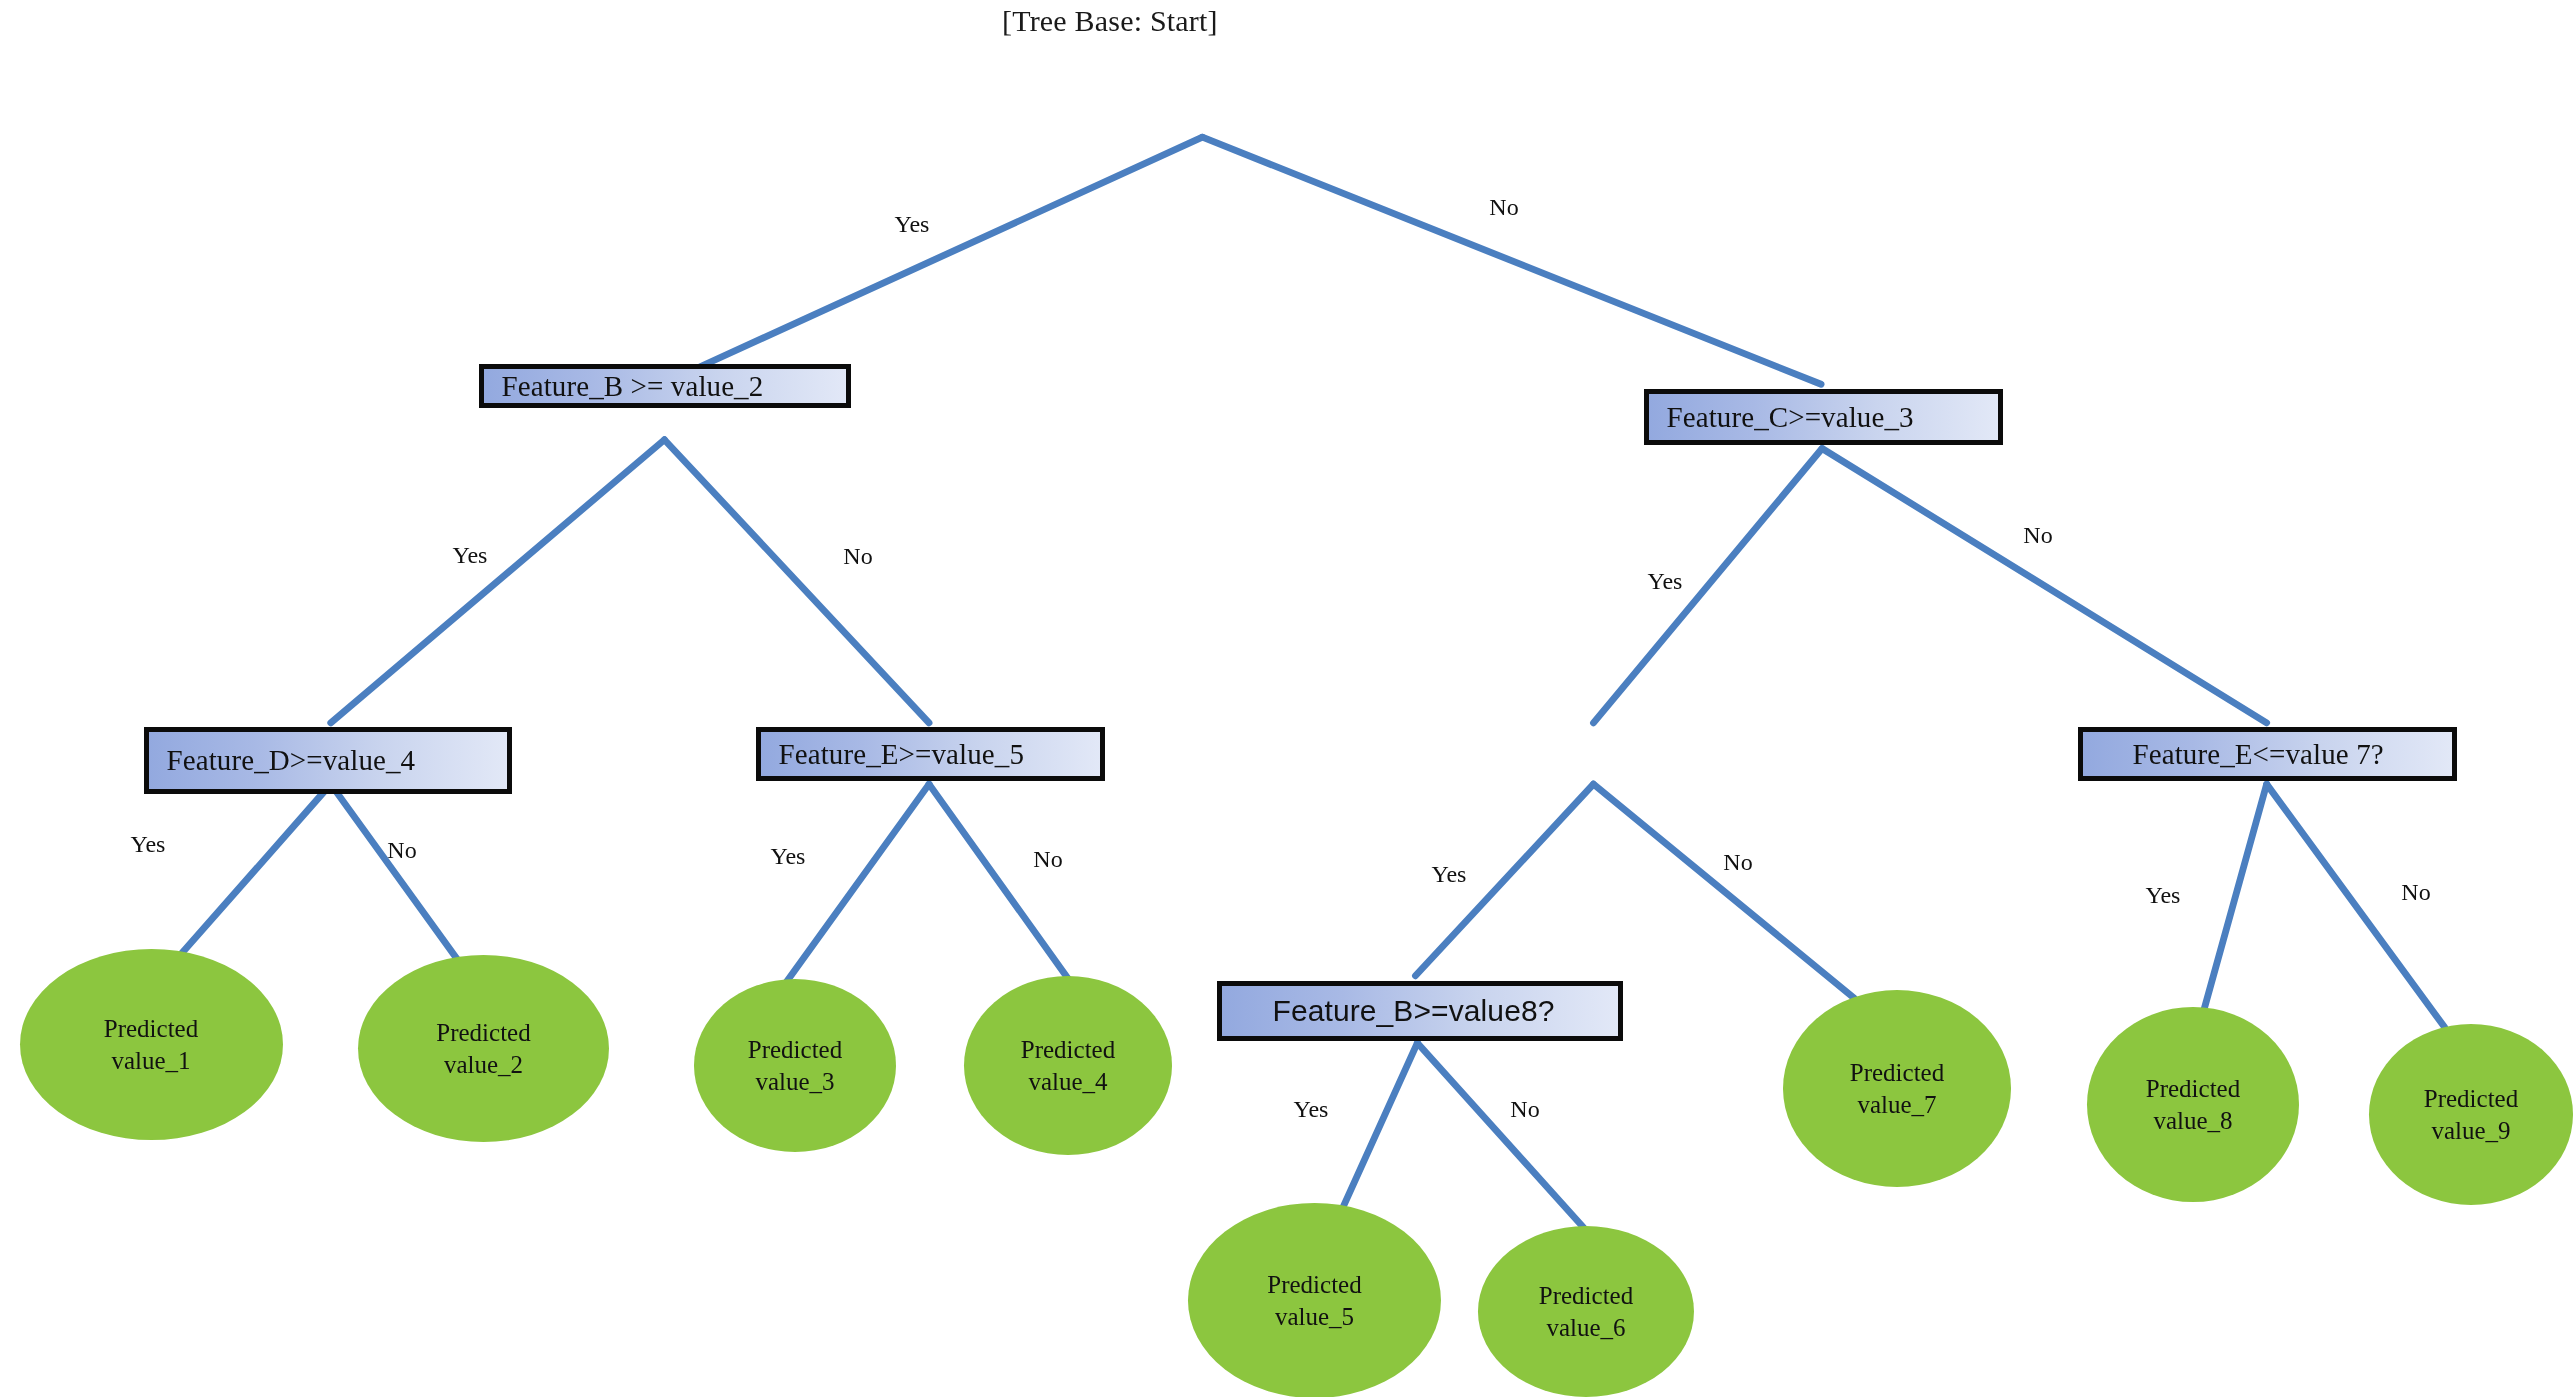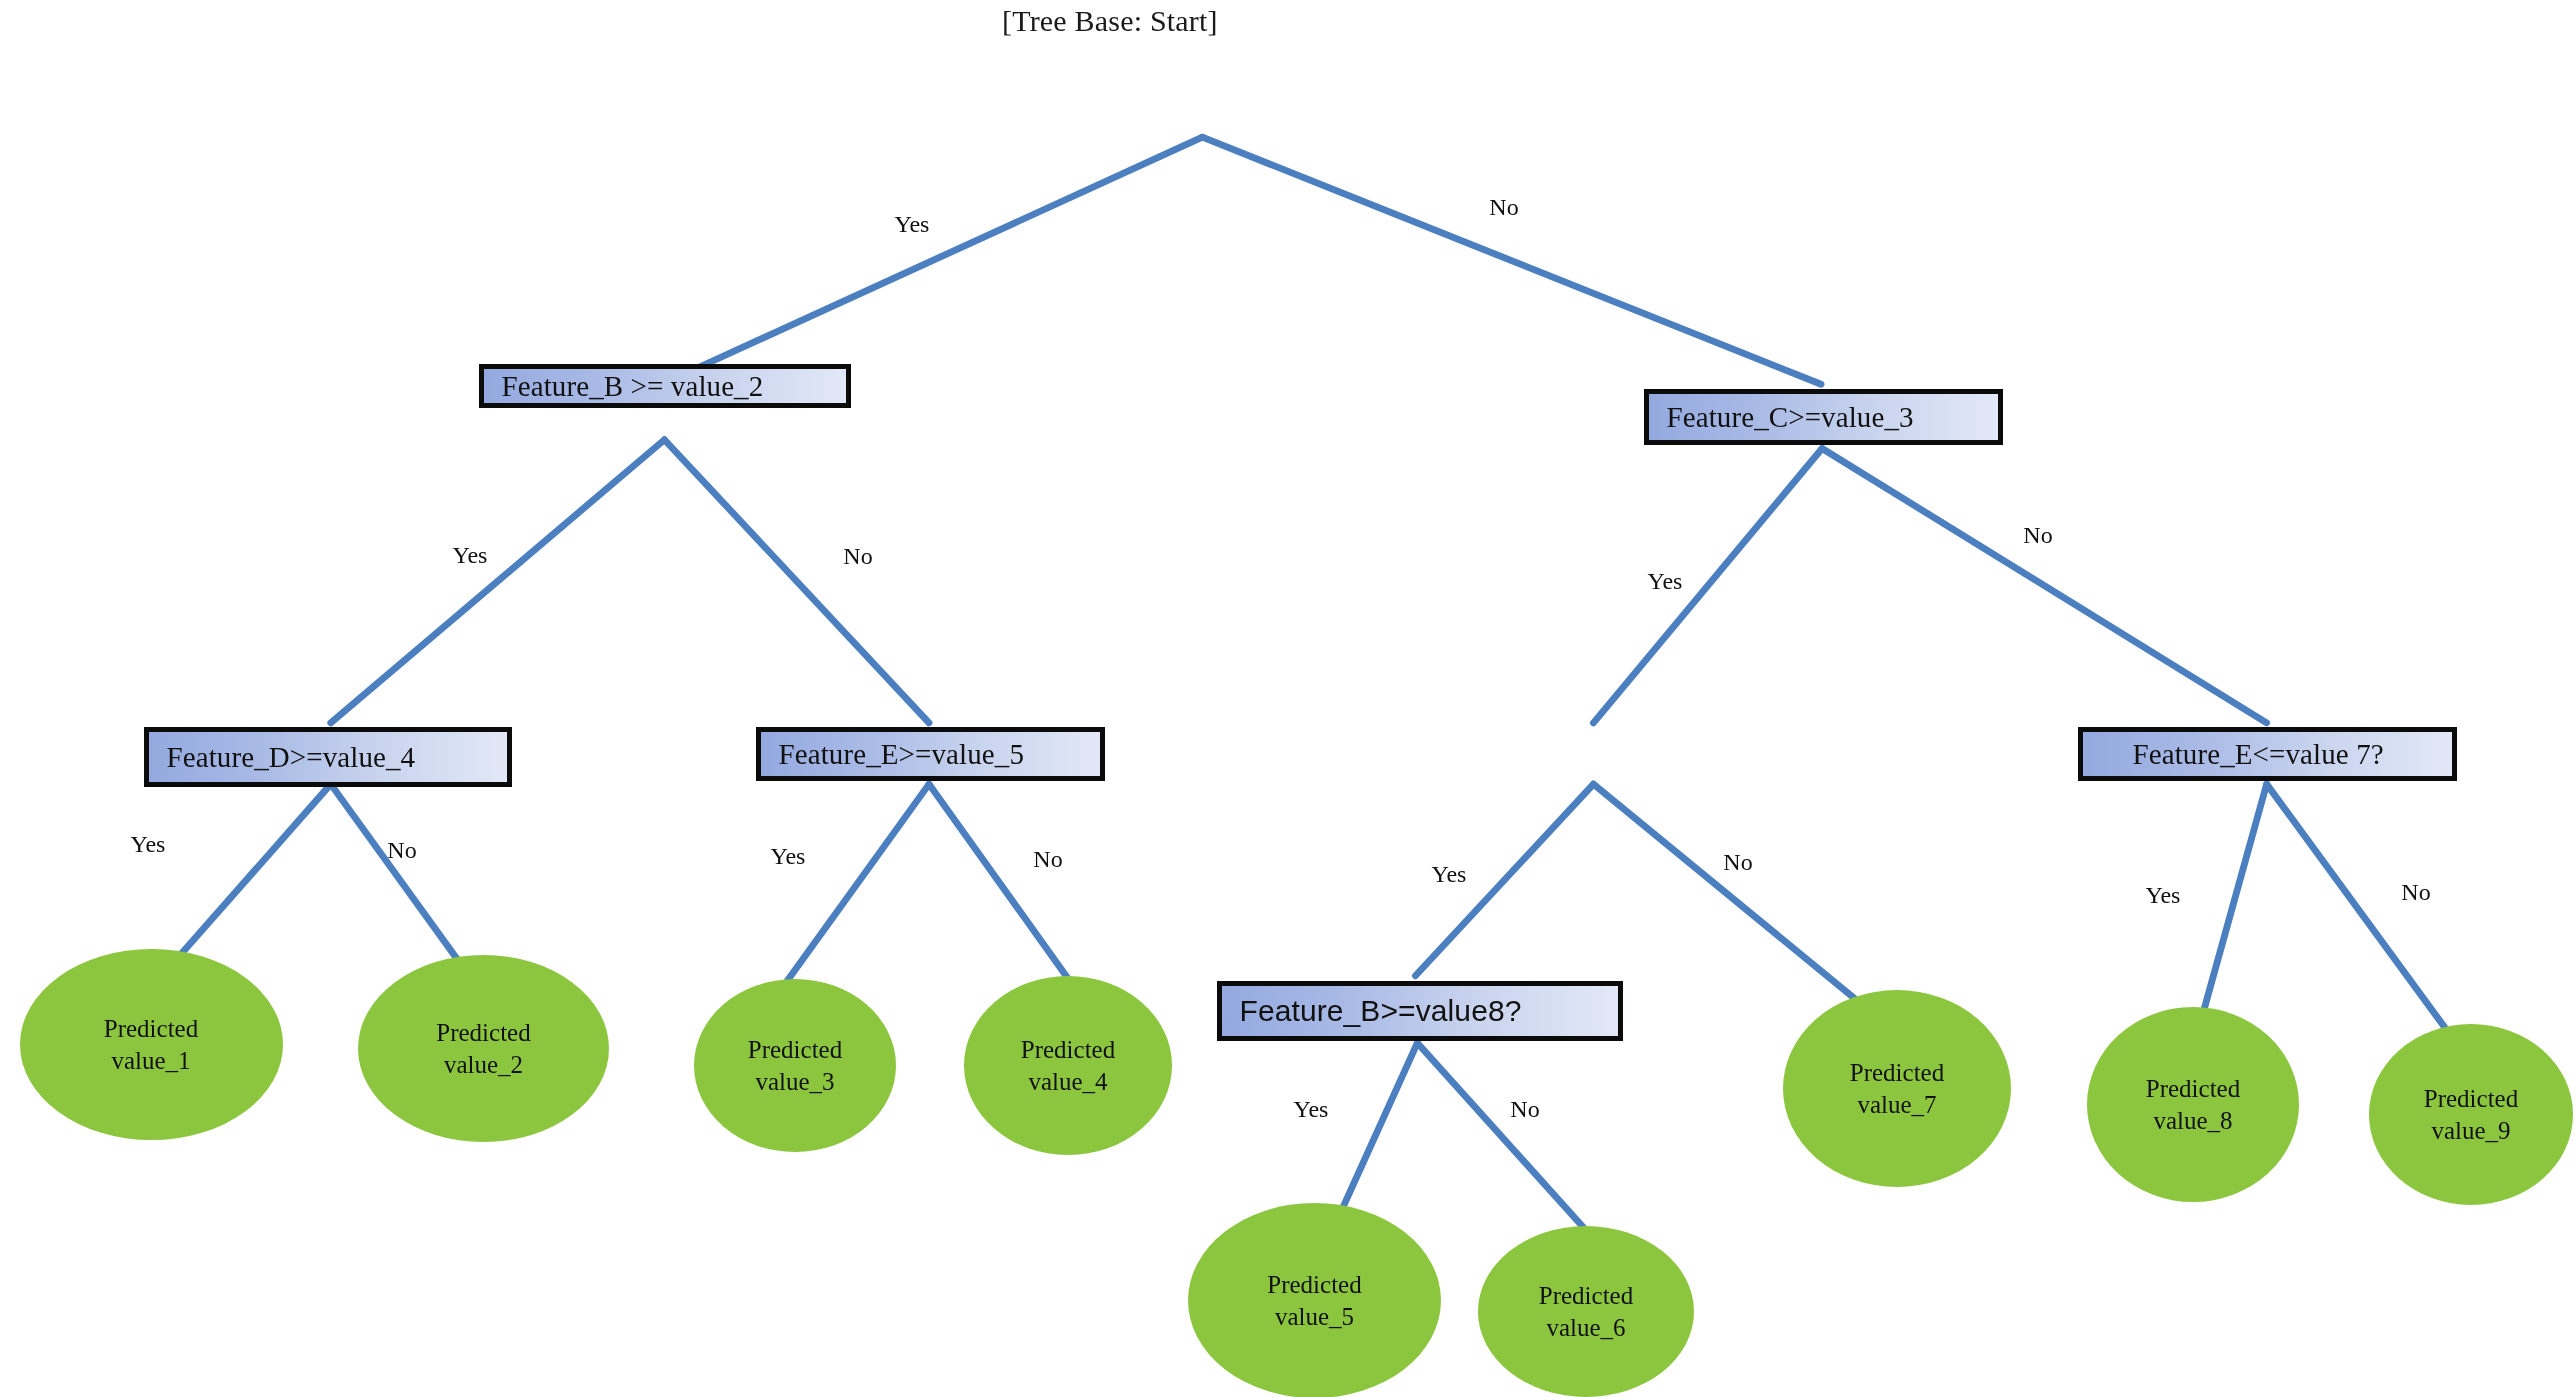--- a/index.html
+++ b/index.html
@@ -60,20 +60,21 @@
   }
   .dnode .dlabel {
     padding-left: 17.5px;
     font-size: 29px;
     line-height: 1;
     letter-spacing: 0.1px;
   }
   .dnode.sans .dlabel {
     font-family: "Liberation Sans", "DejaVu Sans", sans-serif;
     font-size: 30px;
+    margin-left: 33px;
   }
   
   .leaf {
     position: absolute;
     box-sizing: border-box;
     background: #8CC63F;
     border-radius: 50%;
     display: flex;
     flex-direction: column;
     align-items: center;
@@ -136,21 +137,21 @@
       <div class="elabel" style="left: 2163px; top: 895px;">Yes</div>
       <div class="elabel" style="left: 2416px; top: 892px;">No</div>
       <div class="elabel" style="left: 1311px; top: 1109px;">Yes</div>
       <div class="elabel" style="left: 1525px; top: 1109px;">No</div>
       <div class="dnode" style="left: 479px; top: 364px; width: 372px; height: 44px;">
         <span class="dlabel">Feature_B &gt;= value_2</span>
       </div>
       <div class="dnode" style="left: 1644px; top: 389px; width: 359px; height: 56px; align-items: center;">
         <span class="dlabel">Feature_C&gt;=value_3</span>
       </div>
-      <div class="dnode" style="left: 144px; top: 727px; width: 368px; height: 60px;">
+      <div class="dnode" style="left: 144px; top: 727px; width: 368px; height: 67px;">
         <span class="dlabel">Feature_D&gt;=value_4</span>
       </div>
       <div class="dnode" style="left: 756px; top: 727px; width: 349px; height: 54px;">
         <span class="dlabel">Feature_E&gt;=value_5</span>
       </div>
       <div class="dnode" style="left: 2078px; top: 727px; width: 379px; height: 54px; padding-left: 32px;">
         <span class="dlabel">Feature_E&lt;=value 7?</span>
       </div>
       <div class="dnode sans" style="left: 1217px; top: 981px; width: 406px; height: 60px;">
         <span class="dlabel">Feature_B&gt;=value8?</span>

